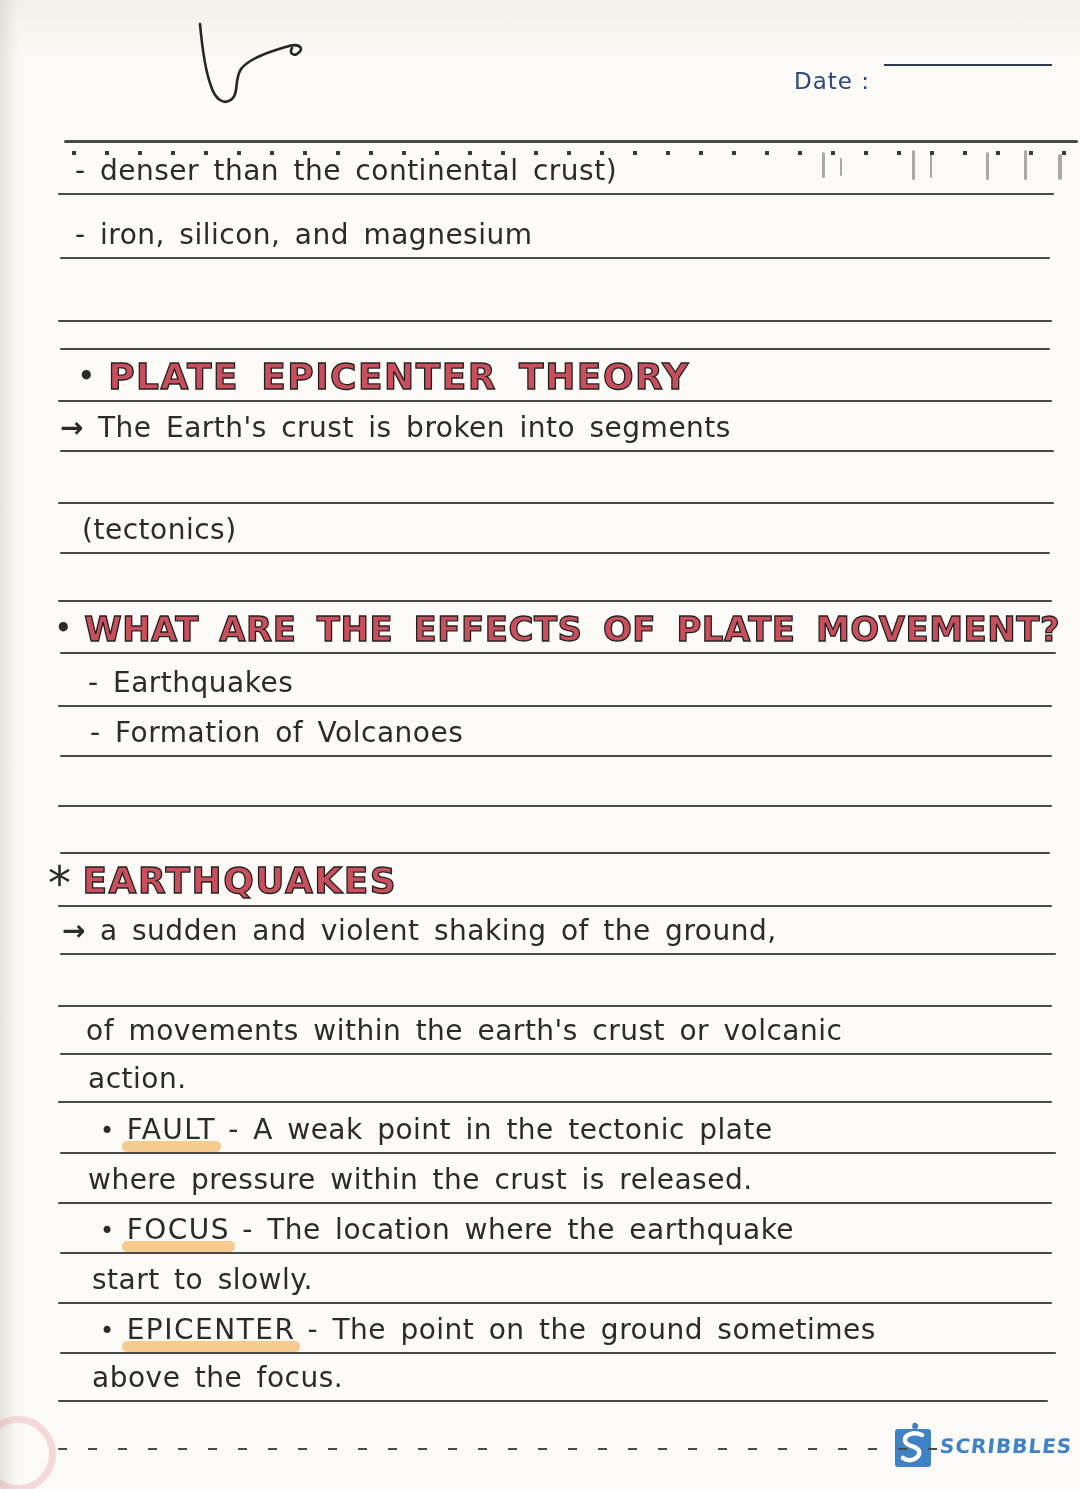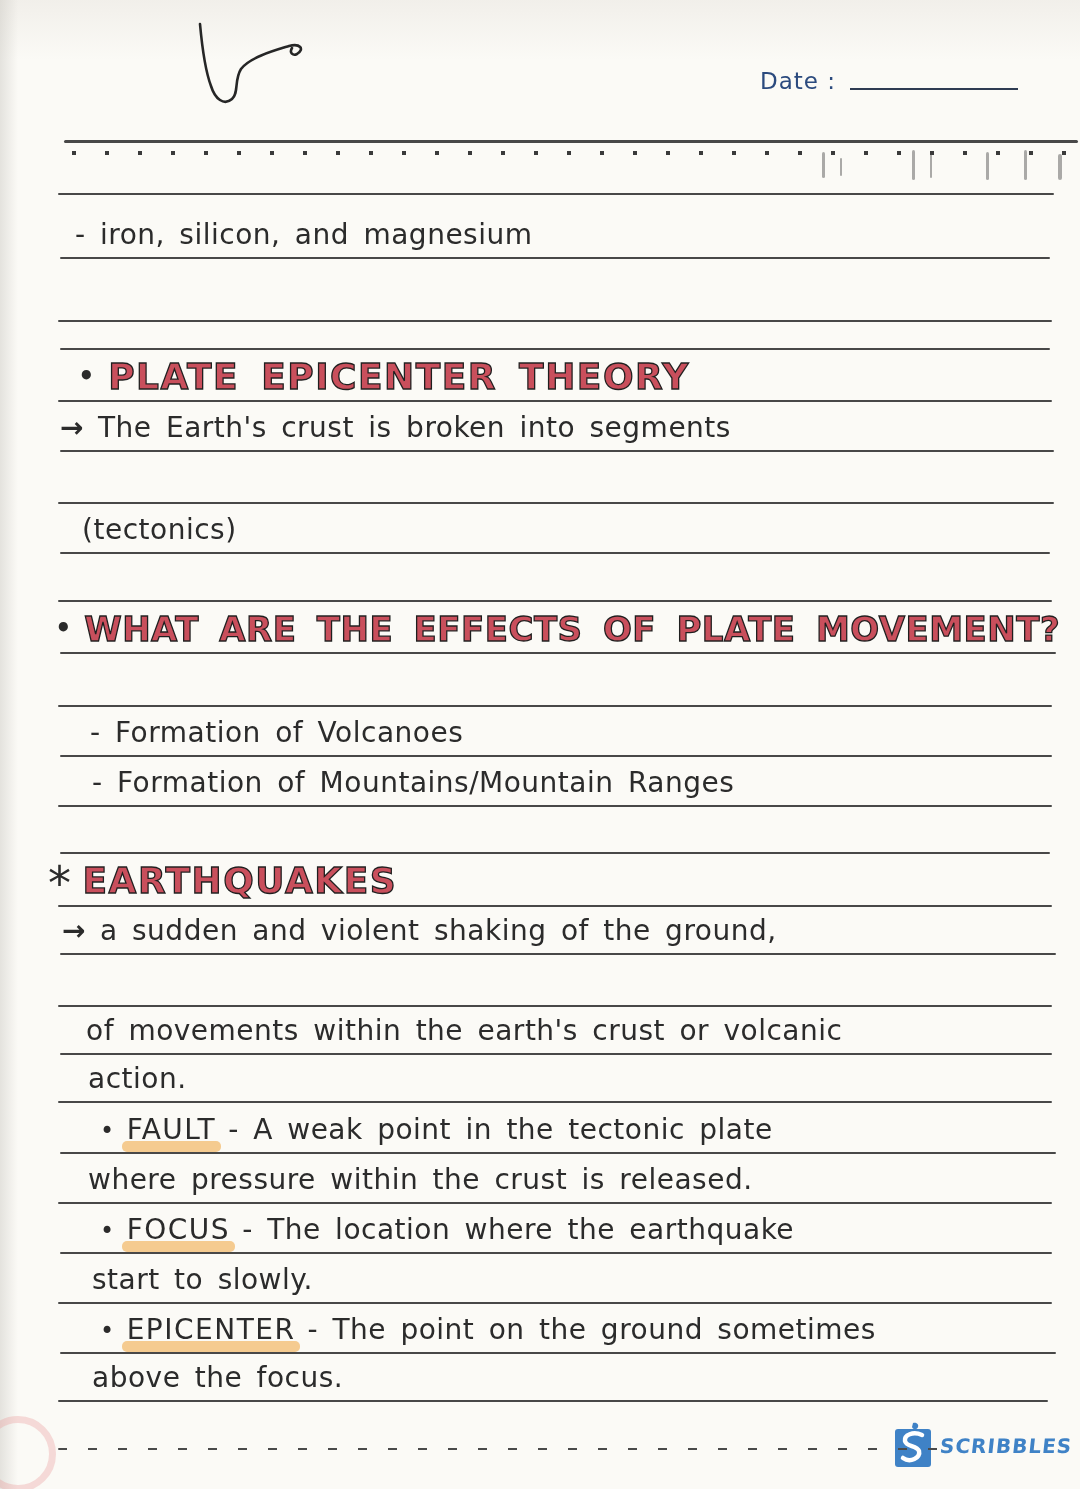--- a/index.html
+++ b/index.html
@@ -41,21 +41,21 @@
     font-size:46px;margin-right:10px;font-weight:400;vertical-align:-6px;
   }
   .arrow{margin-right:14px;font-weight:600;}
   .term{position:relative;letter-spacing:1.5px;}
   .term::after{
     content:"";position:absolute;left:-5px;right:-5px;bottom:-6px;height:11px;
     background:var(--highlight-orange,#f0a43c);opacity:.55;border-radius:5px;
   }
   .term-bullet{font-size:24px;margin-right:12px;}
   .term-rest{margin-left:12px;}
-  .date-wrap{position:absolute;top:68px;left:760px;display:flex;align-items:flex-end;}
+  .date-wrap{position:absolute;top:68px;left:794px;display:flex;align-items:flex-start;}
   .date-label{font-size:23px;color:var(--date-blue,#2b4a7e);letter-spacing:1px;font-weight:500;}
   .date-blank{display:inline-block;width:168px;height:2px;background:#2e3b52;margin-left:14px;transform:translateY(-4px);}
   .scribble{position:absolute;top:18px;left:168px;}
   .smudge{position:absolute;background:rgba(70,70,70,.45);border-radius:2px;}
   .corner-smudge{
     position:absolute;left:-20px;top:1416px;width:62px;height:62px;
     border:7px solid rgba(233,150,150,.32);border-radius:50%;
   }
   .logo{position:absolute;left:893px;top:1422px;display:flex;align-items:center;}
   .brand{
@@ -72,35 +72,36 @@
     <svg width="160" height="104" viewBox="0 0 160 104" fill="none">
       <path d="M32,6 C34,28 37,52 43,68 C47,81 56,88 64,81 C71,75 66,62 73,51 C82,39 108,32 121,28 C132,25 137,31 129,36 C125,38 121,35 124,30" stroke="#262626" stroke-width="2.6" stroke-linecap="round" fill="none"></path>
     </svg>
   </div>
 
   <div class="date-wrap">
     <span class="date-label">Date :</span>
     <span class="date-blank"></span>
   </div>
 
+  <div class="line" style="top:155px;left:75px">- denser than the continental crust)</div>
   <div class="line" style="top:219px;left:75px">- iron, silicon, and magnesium</div>
 
   <div class="line heading" style="top:356px;left:78px">
     <span class="bullet">•</span><span>PLATE EPICENTER THEORY</span>
   </div>
   <div class="line" style="top:412px;left:60px">
     <span class="arrow">→</span><span>The Earth's crust is broken into segments</span>
   </div>
   <div class="line" style="top:514px;left:82px">(tectonics)</div>
 
   <div class="line heading wide" style="top:610px;left:55px">
     <span class="bullet">•</span><span>WHAT ARE THE EFFECTS OF PLATE MOVEMENT?</span>
   </div>
+  <div class="line" style="top:667px;left:88px">- Earthquakes</div>
   <div class="line" style="top:717px;left:90px">- Formation of Volcanoes</div>
-  <div class="line" style="top:767px;left:92px">- Formation of Mountains/Mountain Ranges</div>
 
   <div class="line heading" style="top:857px;left:48px">
     <span class="star-marker">*</span><span>EARTHQUAKES</span>
   </div>
   <div class="line" style="top:915px;left:62px">
     <span class="arrow">→</span><span>a sudden and violent shaking of the ground,</span>
   </div>
   <div class="line" style="top:1015px;left:86px">of movements within the earth's crust or volcanic</div>
   <div class="line" style="top:1063px;left:88px">action.</div>
 

